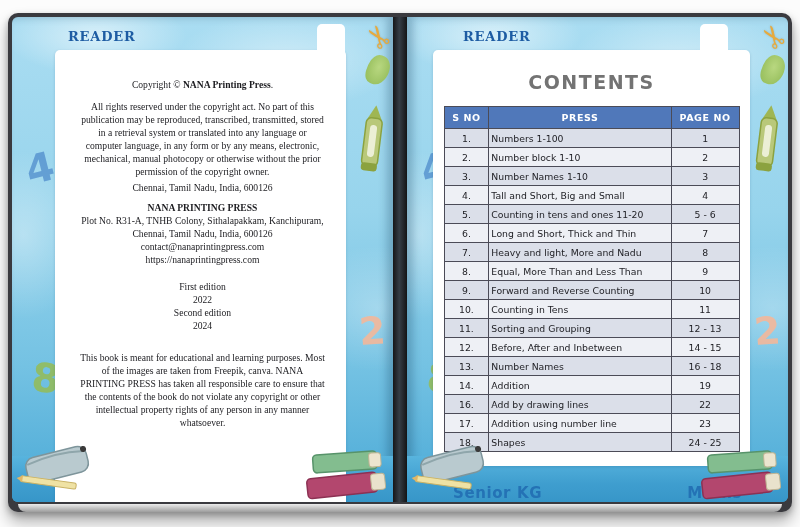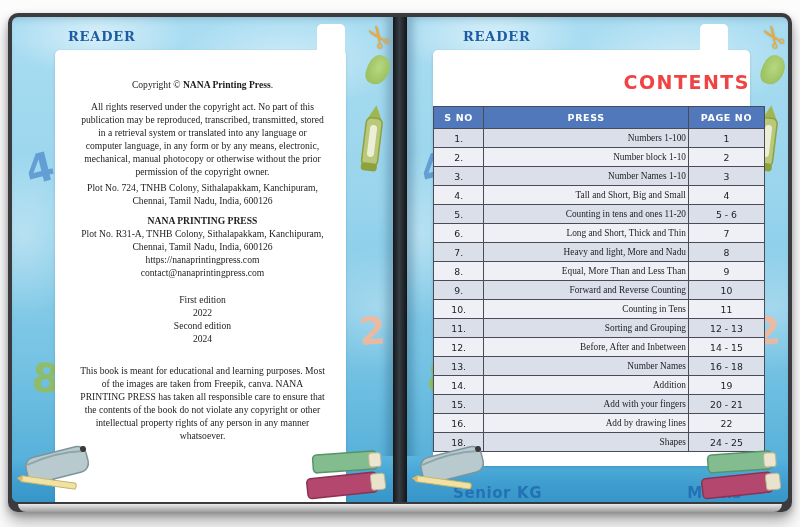--- a/index.html
+++ b/index.html
@@ -54,32 +54,32 @@
                 font-size:9.6px; line-height:13px; color:#1c1c20; }
   .card-inner b { font-weight:bold; }
   .p-copyright { margin-bottom:9px; }
   .p-rights    { margin-bottom:3px; }
   .p-liability { margin-bottom:16px; }
   .blk-pub     { margin-bottom:7px; }
   .blk-printer { margin-bottom:14px; }
   .blk-editions{ margin-bottom:19px; }
 
   
-  .contents-title { margin-top:21px; text-align:right; font-family:"DejaVu Sans",sans-serif;
-                    font-weight:bold; font-size:19px; letter-spacing:1.5px; color:#ef4444; }
-  table.toc { border-collapse:collapse; margin:13px auto 0 auto; width:332px;
+  .contents-title { margin-top:21px; text-align:center; font-family:"DejaVu Sans",sans-serif;
+                    font-weight:bold; font-size:19px; letter-spacing:1.5px; color:#737373; }
+  table.toc { border-collapse:collapse; margin:13px auto 0 auto; width:296px;
               font-family:"DejaVu Sans",sans-serif; }
   table.toc th { background:#5078ba; color:#ffffff; font-size:9.5px; font-weight:bold;
                  letter-spacing:.6px; height:22px; border:1px solid #4b4b57; }
   table.toc td { font-size:9.3px; color:#1d1d22; height:19px; border:1px solid #4b4b57;
                  padding:0 2px; }
   table.toc tr:nth-child(odd)  td { background:#dbdfe9; }
   table.toc tr:nth-child(even) td { background:#eef0f5; }
   td.c-sno  { width:45px;  text-align:center; }
-  td.c-top  { width:183px; text-align:right; padding-left:10px;font-family:Liberation Serif, serif; }
+  td.c-top  { width:183px; text-align:left; padding-left:10px; }
   td.c-page { width:68px;  text-align:center; }
 
   
   .deco { position:absolute; z-index:1; }
   .scissors { right:2px; top:2px; font-size:30px; color:#e8aa3c; transform:rotate(235deg);
               text-shadow:0 0 2px rgba(120,80,0,.3); z-index:2; }
   .scissor-leaf { position:absolute; right:4px; top:38px; width:22px; height:30px; z-index:1;
                   background:radial-gradient(ellipse at 50% 40%, #b9d77a, #8fb84e);
                   border-radius:50% 50% 60% 40%; transform:rotate(20deg); opacity:.95; }
   .crayon { right:8px; top:88px; transform:rotate(7deg); }
@@ -138,29 +138,28 @@
             </g>
           </svg>
         </div>
 
         <div class="card">
           <div class="tab"></div>
           <div class="card-inner">
             <p class="p-copyright"><span>Copyright © </span><b>NANA Printing Press</b><span>.</span></p>
             <p class="p-rights">All rights reserved under the copyright act. No part of this publication may be reproduced, transcribed, transmitted, stored in a retrieval system or translated into any language or computer language, in any form or by any means, electronic, mechanical, manual photocopy or otherwise without the prior permission of the copyright owner.</p>
             <div class="blk-pub">
-              <p>Plot No. 724, TNHB Colony, Sithalapakkam, Kanchipuram,</p>
               <p>Chennai, Tamil Nadu, India, 600126</p>
             </div>
             <div class="blk-printer">
               <p><b>NANA PRINTING PRESS</b></p>
               <p>Plot No. R31-A, TNHB Colony, Sithalapakkam, Kanchipuram,</p>
               <p>Chennai, Tamil Nadu, India, 600126</p>
+              <p>contact@nanaprintingpress.com</p>
               <p>https://nanaprintingpress.com</p>
-              <p>contact@nanaprintingpress.com</p>
             </div>
             <div class="blk-editions">
               <p>First edition</p>
               <p>2022</p>
               <p>Second edition</p>
               <p>2024</p>
             </div>
             <p class="p-disclaimer">This book is meant for educational and learning purposes. Most of the images are taken from Freepik, canva. NANA PRINTING PRESS has taken all responsible care to ensure that the contents of the book do not violate any copyright or other intellectual property rights of any person in any manner whatsoever.</p>
           </div>
         </div>
@@ -291,28 +290,28 @@
                   <td class="c-sno">13.</td>
                   <td class="c-top">Number Names</td>
                   <td class="c-page">16 - 18</td>
                 </tr>
                 <tr>
                   <td class="c-sno">14.</td>
                   <td class="c-top">Addition</td>
                   <td class="c-page">19</td>
                 </tr>
                 <tr>
-                  <td class="c-sno">15.</td>
-                  <td class="c-top">Add with your fingers</td>
-                  <td class="c-page">20 - 21</td>
-                </tr>
-                <tr>
                   <td class="c-sno">16.</td>
                   <td class="c-top">Add by drawing lines</td>
                   <td class="c-page">22</td>
+                </tr>
+                <tr>
+                  <td class="c-sno">17.</td>
+                  <td class="c-top">Addition using number line</td>
+                  <td class="c-page">23</td>
                 </tr>
                 <tr>
                   <td class="c-sno">18.</td>
                   <td class="c-top">Shapes</td>
                   <td class="c-page">24 - 25</td>
                 </tr>
               </tbody>
           </table>
         </div>
 

